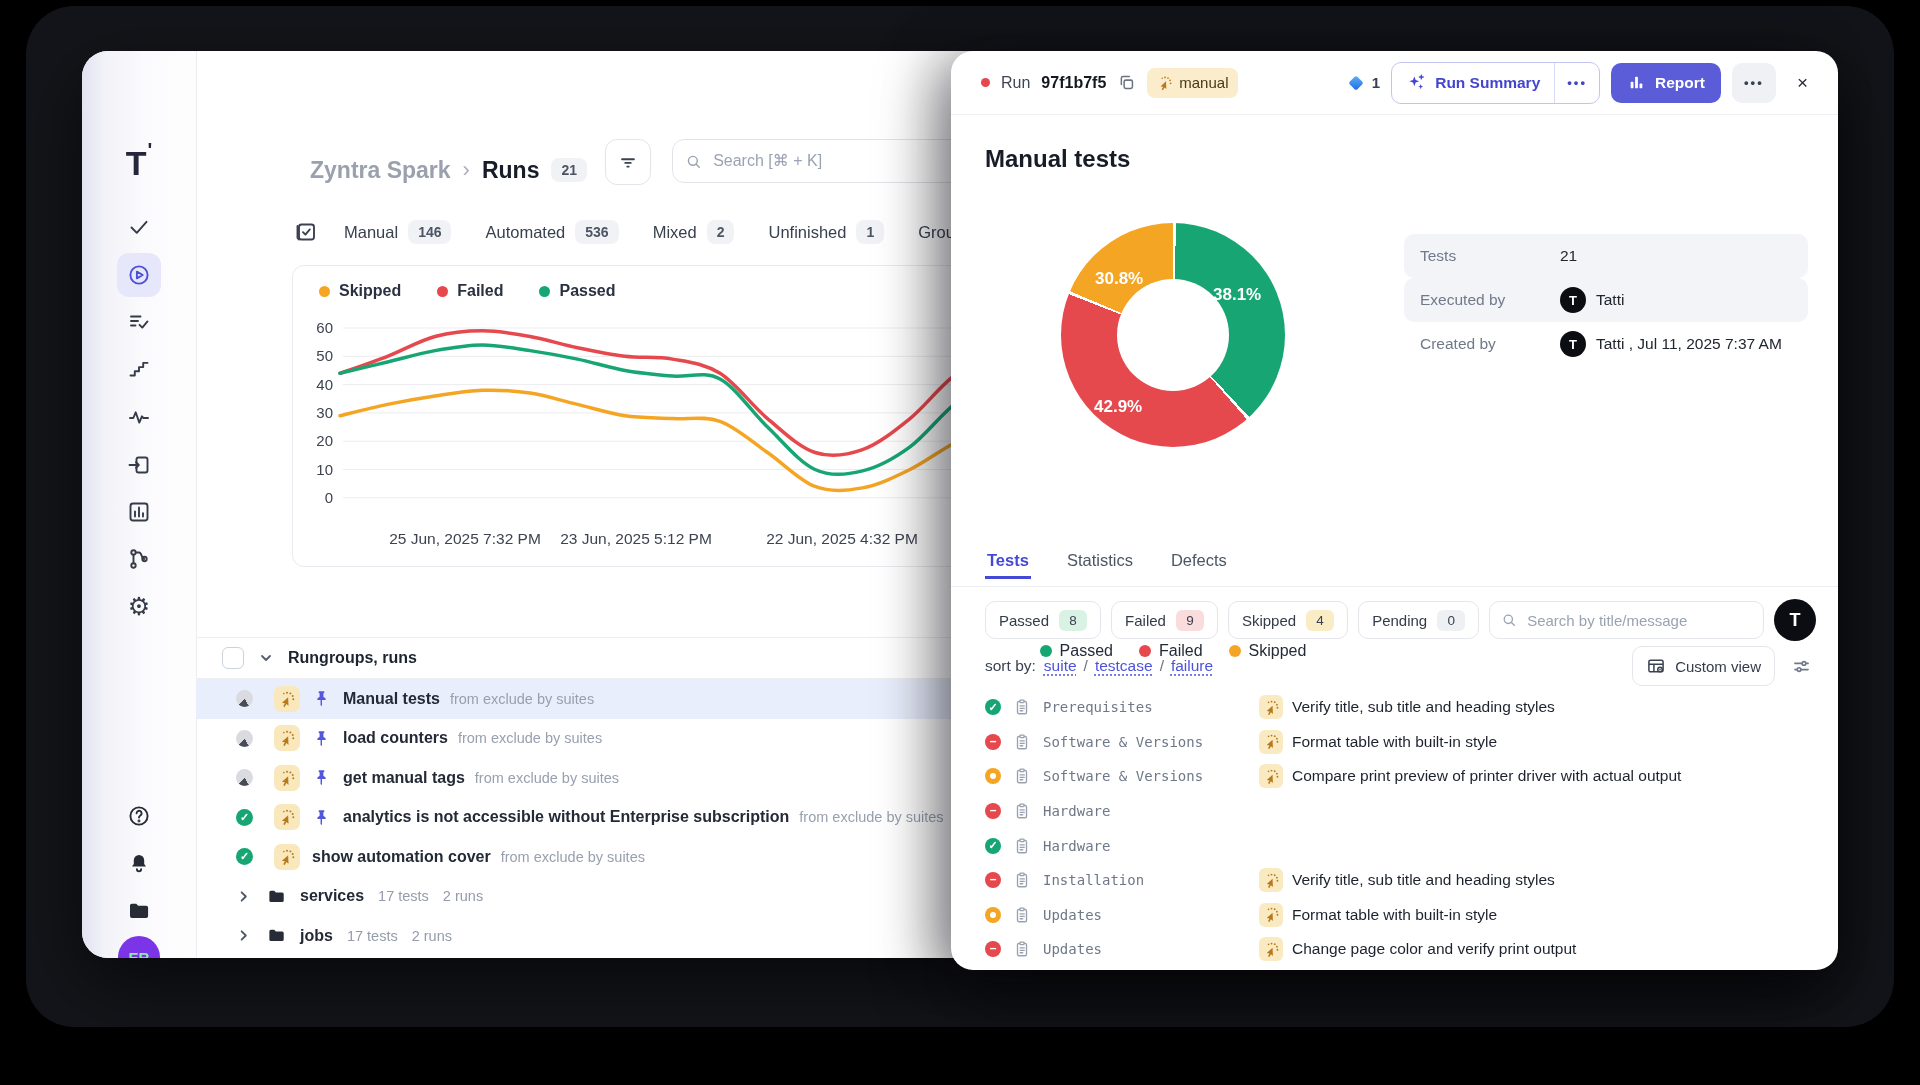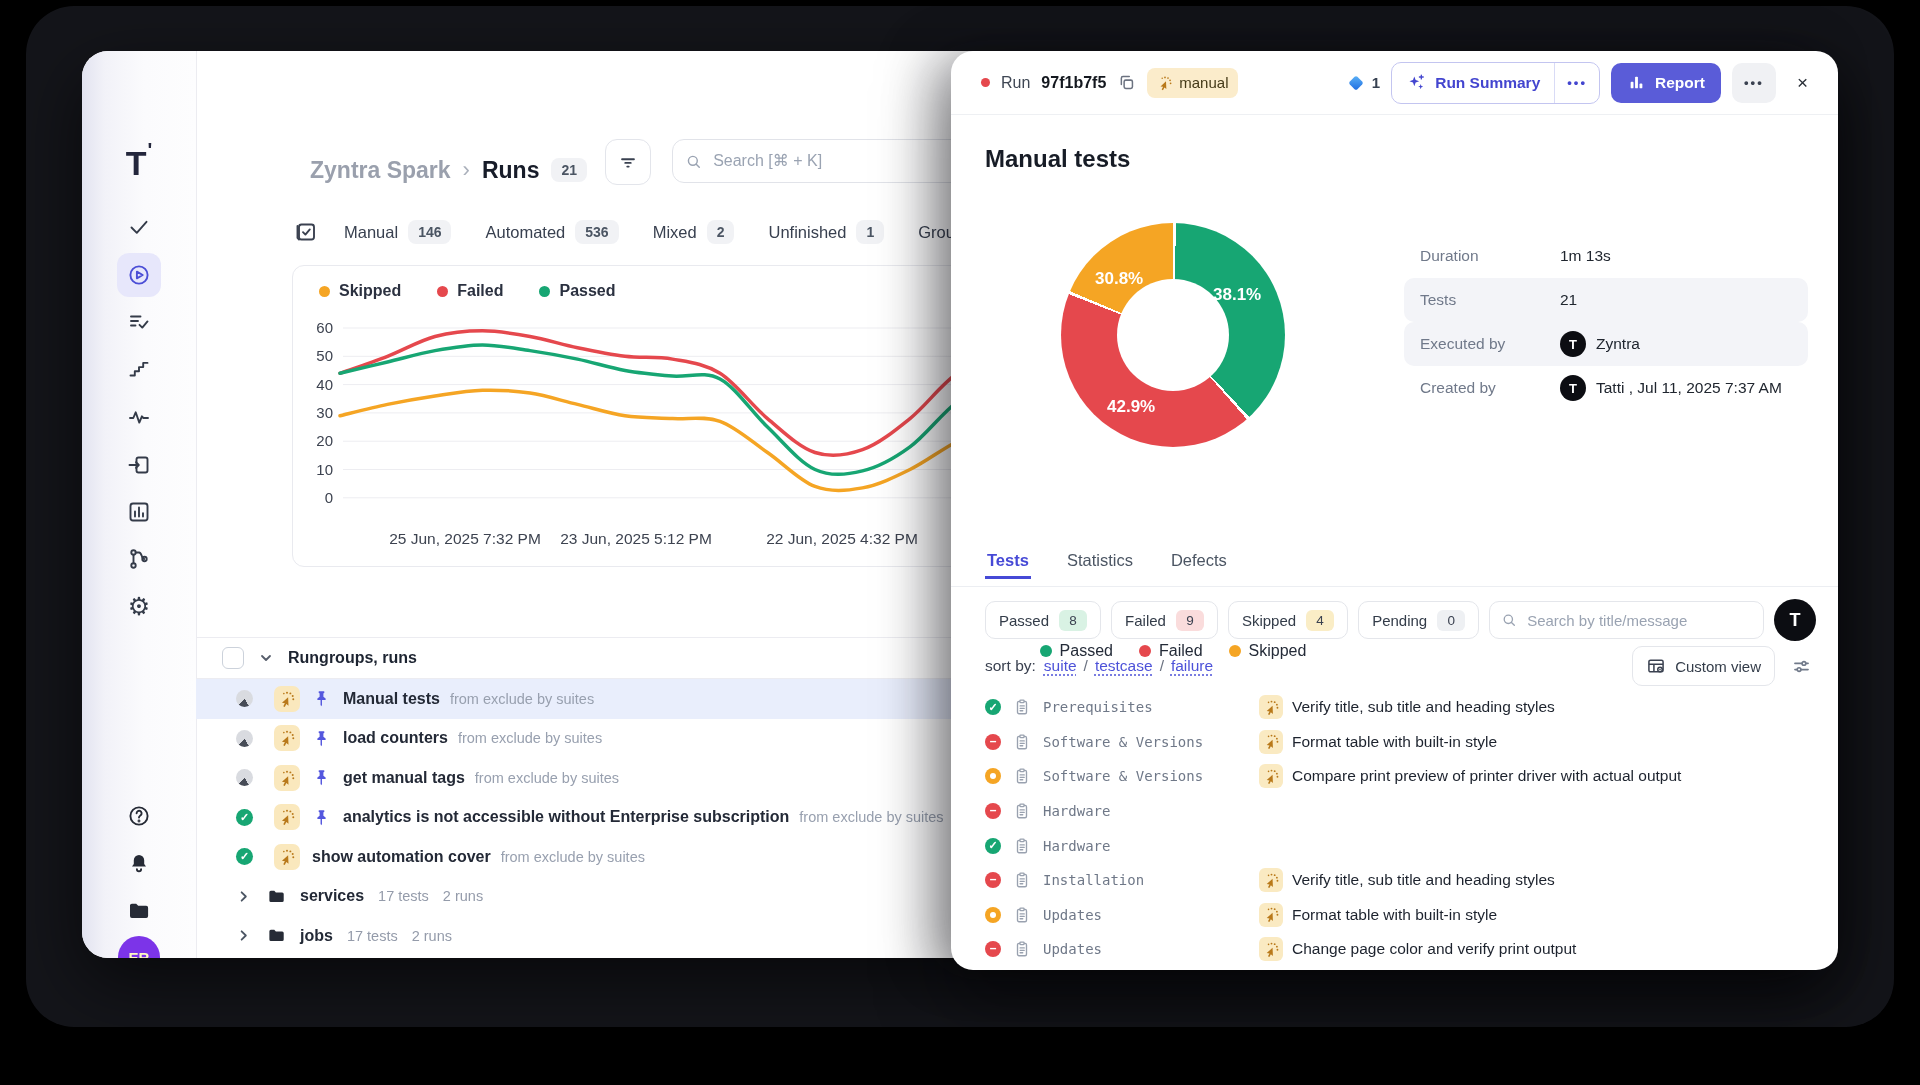--- a/index.html
+++ b/index.html
@@ -10,21 +10,21 @@
   .main-window{position:absolute;left:82px;top:51px;width:1742px;height:907px;background:#fff;
     border-radius:26px;box-shadow:0 24px 70px rgba(0,0,0,.6);overflow:hidden;}
   .sidebar{position:absolute;left:0;top:0;bottom:0;width:114px;border-right:1px solid #ececf1;
     background:linear-gradient(90deg,#e2e3f0 0%,#f2f2f8 20%,#fbfbfd 55%,#fdfdfe 100%);}
   .logo{position:absolute;left:0;width:114px;top:88px;text-align:center;font-size:34px;font-weight:bold;color:#23263c;}
   .logo .tick{font-size:20px;vertical-align:18px;margin-left:1px;color:#23263c;}
   .sb-btn{position:absolute;left:35px;width:44px;height:44px;border-radius:12px;display:flex;align-items:center;justify-content:center;cursor:pointer;}
   .sb-btn.active{background:#e7e7fb;}
   .sb-btn svg{width:24px;height:24px;}
   .glyph{font-size:25px;color:#343b49;line-height:1;}
-  .sb-avatar{position:absolute;left:36px;width:42px;height:42px;border-radius:50%;background:#7c34e8;color:#fef9c3;
+  .sb-avatar{position:absolute;left:36px;width:42px;height:42px;border-radius:50%;background:#7c34e8;color:#86efac;
     display:flex;align-items:center;justify-content:center;font-size:15px;font-weight:bold;}
   
   .crumbs{position:absolute;left:228px;top:97px;height:44px;display:flex;align-items:center;gap:12px;}
   .crumb-product{font-size:23px;font-weight:600;color:#9aa0ad;}
   .crumb-sep{font-size:22px;color:#aab0bb;}
   .crumb-page{font-size:23px;font-weight:700;color:#171c29;}
   .count-badge{background:#f1f2f5;border-radius:8px;padding:4px 10px;font-size:14px;color:#4b5563;font-weight:600;}
   .filter-btn{position:absolute;left:523px;top:88px;width:44px;height:44px;border:1.5px solid #e3e5eb;border-radius:12px;
     background:#fff;display:flex;align-items:center;justify-content:center;cursor:pointer;}
   .search-box{position:absolute;left:590px;top:88px;width:333px;height:44px;border:1.5px solid #e1e3e9;border-radius:12px;
@@ -91,21 +91,21 @@
   .btn-more{width:44px;height:40px;border-radius:10px;background:#f0f1f4;border:none;color:#3a4150;font-size:13px;
     letter-spacing:2px;font-weight:bold;cursor:pointer;}
   .btn-close{font-size:19px;color:#2a3038;background:none;border:none;cursor:pointer;margin-left:4px;}
   .panel-title{position:absolute;left:34px;top:94px;font-size:24px;font-weight:bold;color:#171c26;}
   
   .donut-wrap{position:absolute;left:110px;top:172px;width:224px;height:224px;}
   .donut{position:absolute;inset:0;border-radius:50%;}
   .donut-hole{position:absolute;left:56px;top:56px;width:112px;height:112px;border-radius:50%;background:#fff;}
   .pct{position:absolute;font-size:17px;font-weight:600;color:#fff;}
   .pct-passed{left:152px;top:62px;}
-  .pct-failed{left:46px;top:174px;}
+  .pct-failed{left:33px;top:174px;}
   .pct-skipped{left:34px;top:46px;}
   .donut-legend{position:absolute;left:22px;top:591px;width:400px;display:flex;justify-content:center;gap:26px;}
   .dl-item{display:flex;align-items:center;gap:8px;}
   .dl-dot{width:12px;height:12px;border-radius:50%;}
   .dl-label{font-size:16px;color:#242b38;}
   
   .status-table{position:absolute;left:453px;top:183px;width:404px;}
   .st-row{display:flex;align-items:center;border-radius:10px;padding:0 16px;box-sizing:border-box;}
   .st-row.alt{background:#f3f4f8;}
   .st-label{width:140px;flex:none;font-size:15.5px;color:#70798a;}
@@ -568,33 +568,29 @@
           <span class="dl-dot" style="background:#e5484d"></span>
           <span class="dl-label">Failed</span>
         </span>
         <span class="dl-item">
           <span class="dl-dot" style="background:#f5a524"></span>
           <span class="dl-label">Skipped</span>
         </span>
       </div>
 
     <div class="status-table" id="status-table">
-        <div class="st-row" style="height:44px;">
-          <span class="st-label">Duration</span>
-          <span class="st-value">1m 13s</span>
-        </div>
         <div class="st-row alt" style="height:44px;">
           <span class="st-label">Tests</span>
           <span class="st-value">21</span>
         </div>
         <div class="st-row alt" style="height:44px;">
           <span class="st-label">Executed by</span>
           <span class="st-value">
             <span class="mini-avatar">T</span>
-            <span>Zyntra</span>
+            <span>Tatti</span>
           </span>
         </div>
         <div class="st-row" style="height:44px;">
           <span class="st-label">Created by</span>
           <span class="st-value">
             <span class="mini-avatar">T</span>
             <span>Tatti , Jul 11, 2025 7:37 AM</span>
           </span>
         </div>
       </div>

